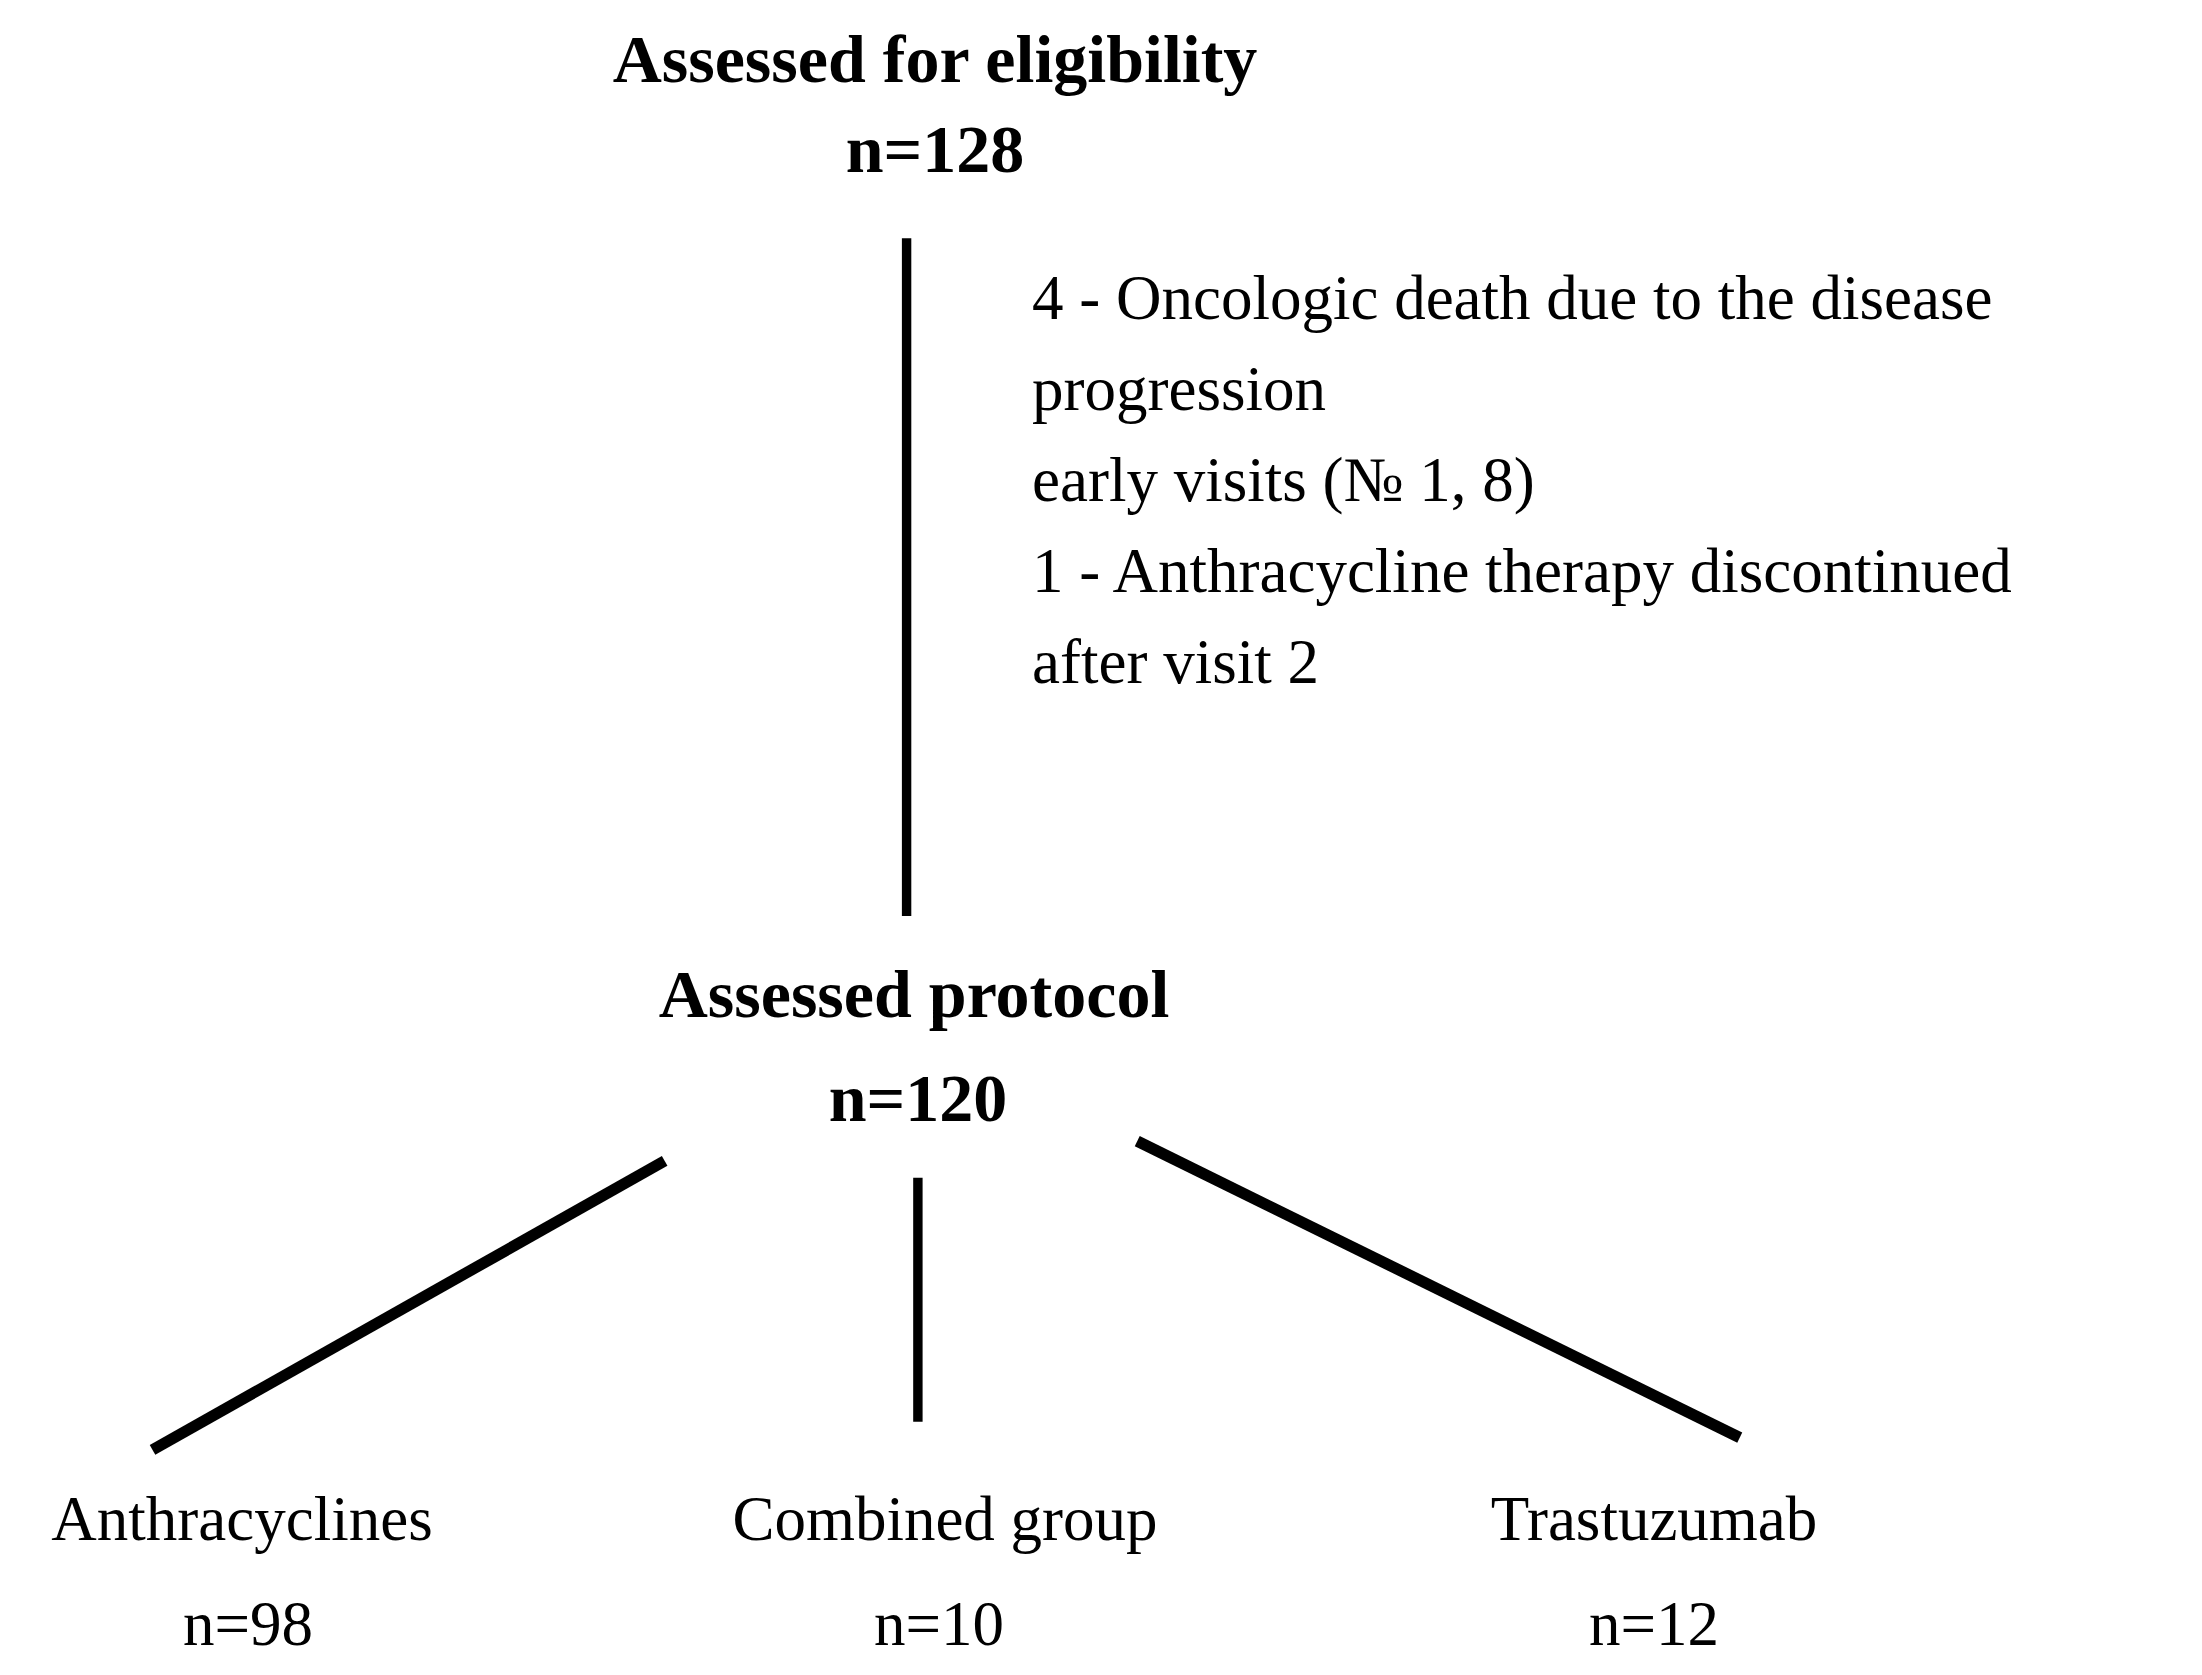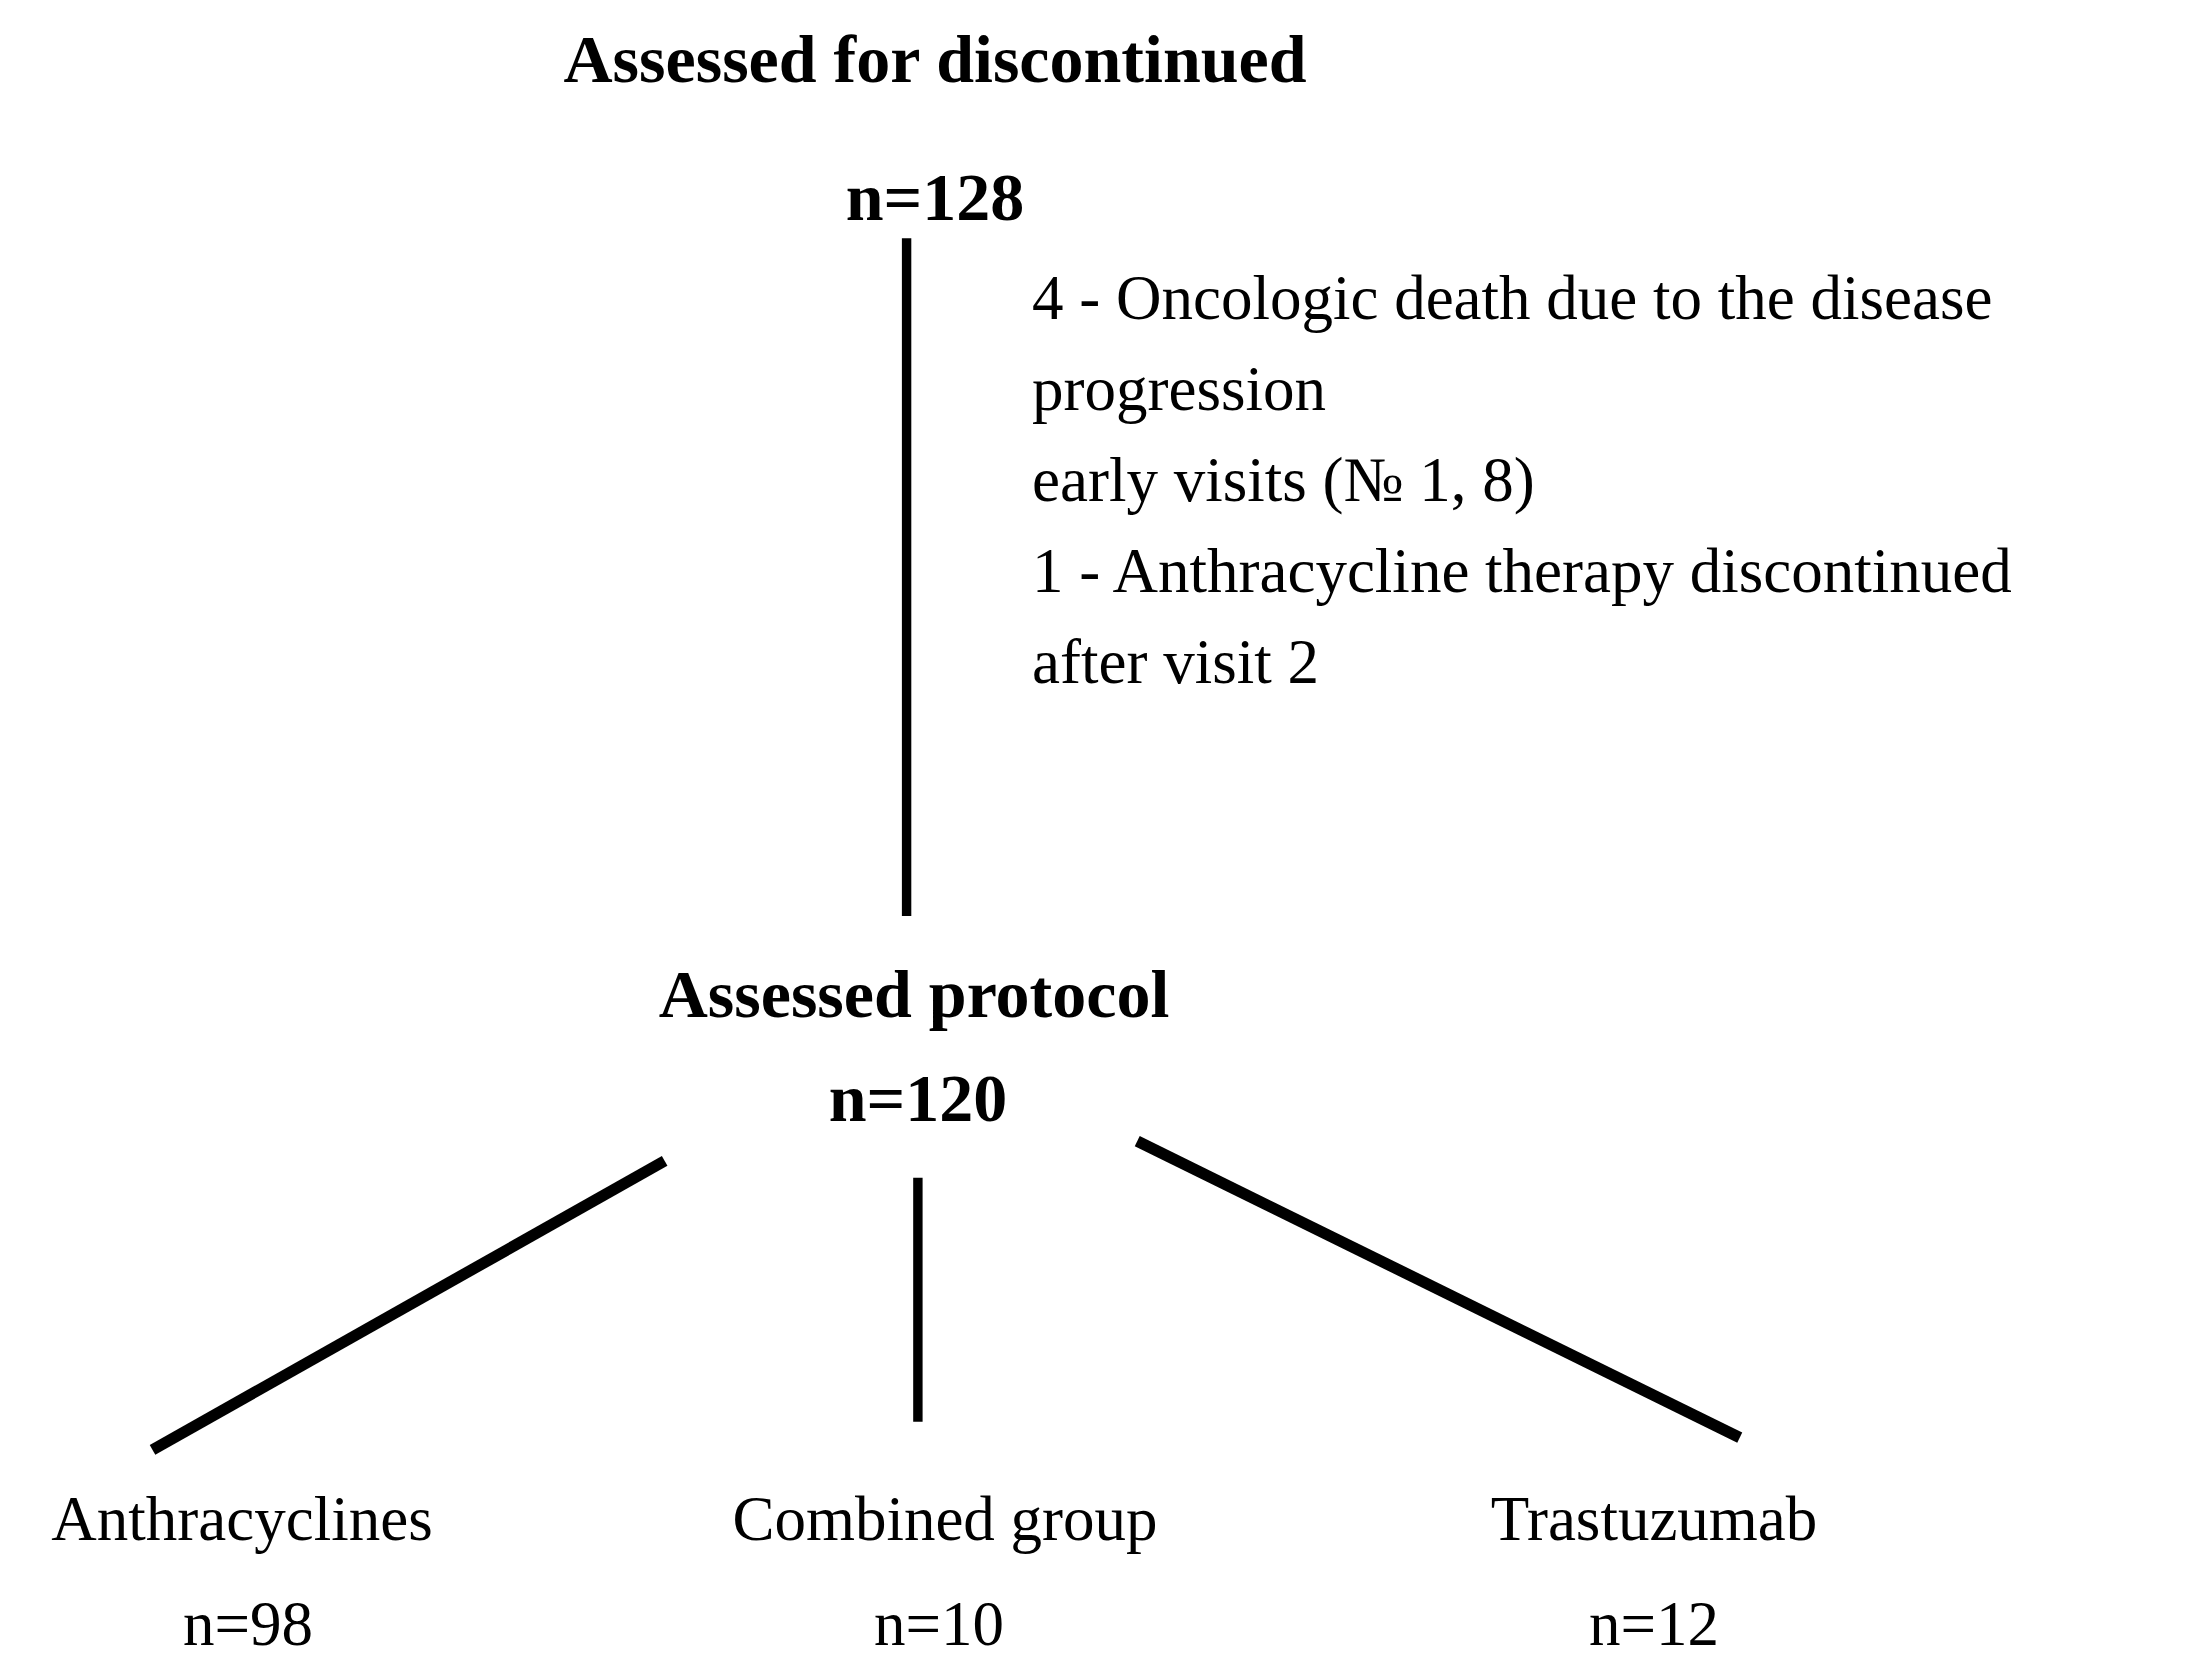--- a/index.html
+++ b/index.html
@@ -59,22 +59,22 @@
 
 <div class="page">
 
   <svg class="connectors" viewBox="0 0 2339 1779" xmlns="http://www.w3.org/2000/svg">
     <line x1="963" y1="253" x2="963" y2="973" stroke="#000000" stroke-width="10"></line>
     <line x1="706" y1="1233" x2="162" y2="1540" stroke="#000000" stroke-width="12"></line>
     <line x1="975" y1="1251" x2="975" y2="1510" stroke="#000000" stroke-width="10"></line>
     <line x1="1208" y1="1212" x2="1848" y2="1527" stroke="#000000" stroke-width="12"></line>
   </svg>
 
-  <div class="txt center heading" style="left:935px; top:24.5px;">Assessed for discontinued</div>
-  <div class="txt center heading" style="left:935px; top:115px;margin-top:48px;">n=128</div>
+  <div class="txt center heading" style="left:935px; top:24.5px;">Assessed for eligibility</div>
+  <div class="txt center heading" style="left:935px; top:115px;">n=128</div>
 
   <div class="excluded-note">
     <div class="note-line">4 - Oncologic death due to the disease</div>
     <div class="note-line">progression</div>
     <div class="note-line">early visits (№ 1, 8)</div>
     <div class="note-line">1 - Anthracycline therapy discontinued</div>
     <div class="note-line">after visit 2</div>
   </div>
 
   <div class="txt center heading" style="left:914px; top:960px;">Assessed protocol</div>

